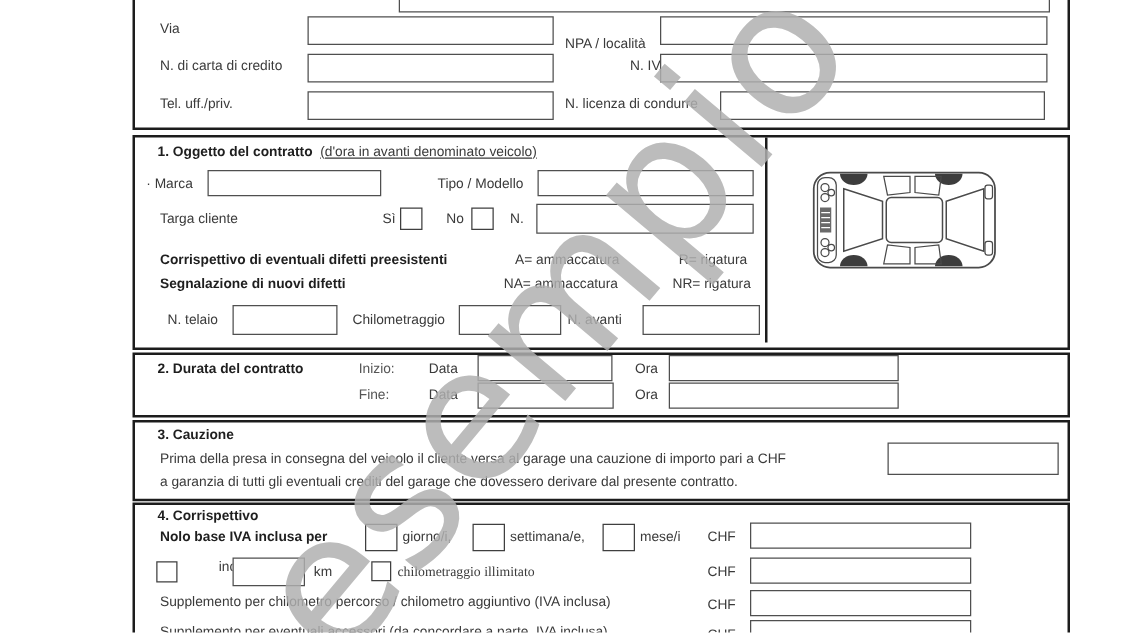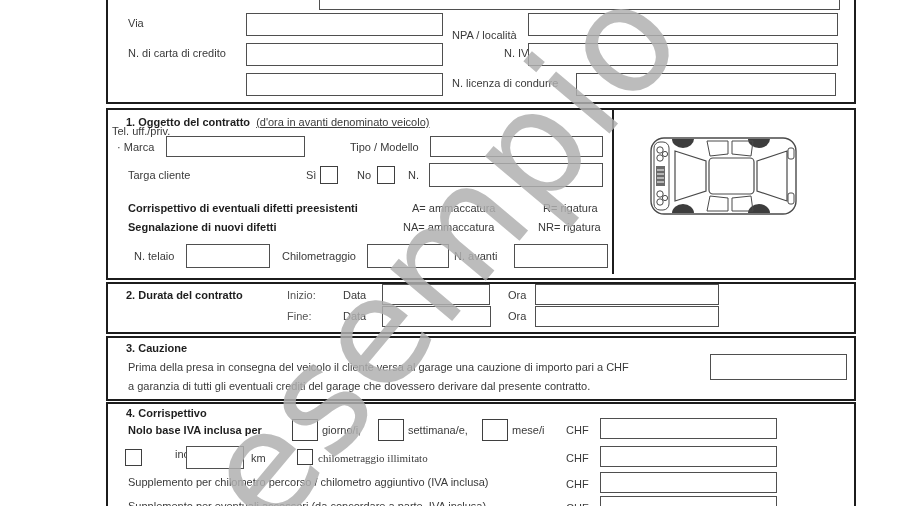--- a/index.html
+++ b/index.html
@@ -34,21 +34,21 @@
 <div class="lbl" style="left:128px;top:17px;">Via</div>
 <input class="field" style="left: 246px; top: 13px; width: 197px; height: 23px;">
 <div class="lbl" style="left:452px;top:17px;margin-top:12px;">NPA / località</div>
 <input class="field" style="left: 528px; top: 13px; width: 310px; height: 23px;">
 
 <div class="lbl" style="left:128px;top:47px;">N. di carta di credito</div>
 <input class="field" style="left: 246px; top: 43px; width: 197px; height: 23px;">
 <div class="lbl" style="left:484px;top:47px;padding-left:20px;">N. IVA</div>
 <input class="field" style="left: 528px; top: 43px; width: 310px; height: 23px;">
 
-<div class="lbl" style="left:112px;top:77px;margin-top:48px;">Tel. uff./priv.</div>
+<div class="lbl" style="left:128px;top:77px;">Tel. uff./priv.</div>
 <input class="field" style="left: 246px; top: 73px; width: 197px; height: 23px;">
 <div class="lbl" style="left:452px;top:77px;">N. licenza di condurre</div>
 <input class="field" style="left: 576px; top: 73px; width: 260px; height: 23px;">
 
 <div class="box" style="left:106px;top:108px;width:746px;height:168px;"></div>
 <div class="vline" style="left:612px;top:110px;width:2px;height:164px;"></div>
 
 <div class="lbl" style="left:126px;top:116px;">
   <span class="b">1. Oggetto del contratto</span>
   <span style="margin-left:3px;text-decoration:underline;">(d'ora in avanti denominato veicolo)</span>

